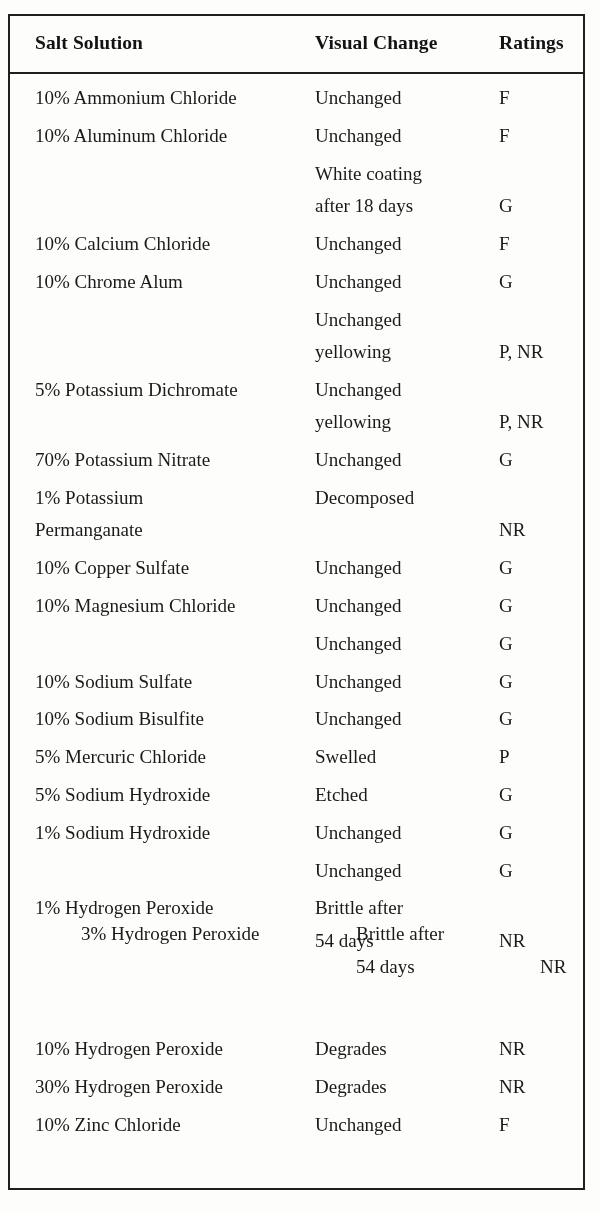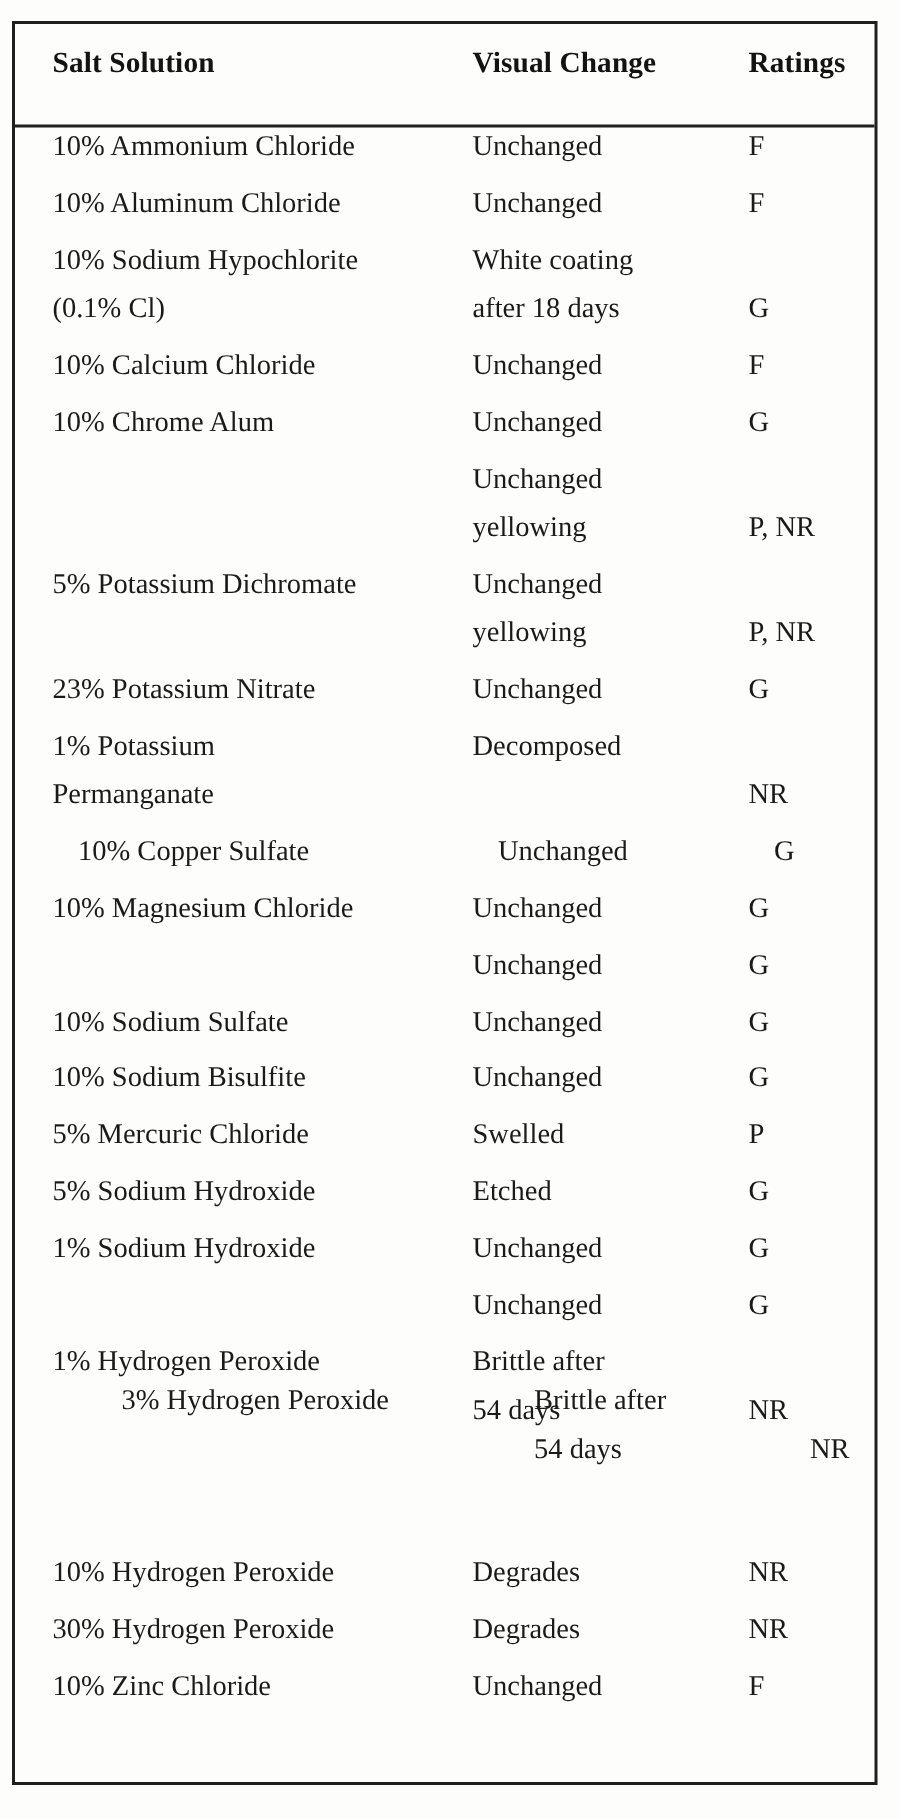--- a/index.html
+++ b/index.html
@@ -31,21 +31,21 @@
     height: 1176px;
     border: 2px solid #1f1f1f;
     box-sizing: border-box;
     background: #fdfdfc;
   }
   
   #table-header {
     position: absolute;
     left: 0; top: 0;
     width: 100%;
-    height: 69px;
+    height: 58px;
     box-sizing: border-box;
     border-bottom: 2px solid #1f1f1f;
   }
   .hcell {
     position: absolute;
     top: 16px;
     font-weight: bold;
     font-size: 19.5px;
     letter-spacing: 0.1px;
     white-space: nowrap;
@@ -95,22 +95,20 @@
           <div class="cell c0" style="top: 0px; line-height: 32.5px;">10% Ammonium Chloride</div>
           <div class="cell c1" style="top: 0px; line-height: 32.5px;">Unchanged</div>
           <div class="cell c2" style="top: 0px; line-height: 32.5px;">F</div>
         </div>
         <div class="row" style="position: absolute; left: 0px; top: 45.8px; height: 37.8px;">
           <div class="cell c0" style="top: 0px; line-height: 32.5px;">10% Aluminum Chloride</div>
           <div class="cell c1" style="top: 0px; line-height: 32.5px;">Unchanged</div>
           <div class="cell c2" style="top: 0px; line-height: 32.5px;">F</div>
         </div>
         <div class="row" style="position: absolute; left: 0px; top: 83.6px; height: 70.3px;">
-          <div class="cell c0" style="top: 0px; line-height: 32.5px;">10% Sodium Hypochlorite
-(0.1% Cl)</div>
           <div class="cell c1" style="top: 0px; line-height: 32.5px;">White coating
 after 18 days</div>
           <div class="cell c2" style="top: 32.5px; line-height: 32.5px;">G</div>
         </div>
         <div class="row" style="position: absolute; left: 0px; top: 153.9px; height: 37.8px;">
           <div class="cell c0" style="top: 0px; line-height: 32.5px;">10% Calcium Chloride</div>
           <div class="cell c1" style="top: 0px; line-height: 32.5px;">Unchanged</div>
           <div class="cell c2" style="top: 0px; line-height: 32.5px;">F</div>
         </div>
         <div class="row" style="position: absolute; left: 0px; top: 191.7px; height: 37.8px;">
@@ -123,31 +121,31 @@
 yellowing</div>
           <div class="cell c2" style="top: 32.5px; line-height: 32.5px;">P, NR</div>
         </div>
         <div class="row" style="position: absolute; left: 0px; top: 299.8px; height: 70.3px;">
           <div class="cell c0" style="top: 0px; line-height: 32.5px;">5% Potassium Dichromate</div>
           <div class="cell c1" style="top: 0px; line-height: 32.5px;">Unchanged
 yellowing</div>
           <div class="cell c2" style="top: 32.5px; line-height: 32.5px;">P, NR</div>
         </div>
         <div class="row" style="position: absolute; left: 0px; top: 370.1px; height: 37.8px;">
-          <div class="cell c0" style="top: 0px; line-height: 32.5px;">23% Potassium Nitrate</div>
+          <div class="cell c0" style="top: 0px; line-height: 32.5px;">70% Potassium Nitrate</div>
           <div class="cell c1" style="top: 0px; line-height: 32.5px;">Unchanged</div>
           <div class="cell c2" style="top: 0px; line-height: 32.5px;">G</div>
         </div>
         <div class="row" style="position: absolute; left: 0px; top: 407.9px; height: 70.3px;">
           <div class="cell c0" style="top: 0px; line-height: 32.5px;">1% Potassium
 Permanganate</div>
           <div class="cell c1" style="top: 0px; line-height: 32.5px;">Decomposed</div>
           <div class="cell c2" style="top: 32.5px; line-height: 32.5px;">NR</div>
         </div>
-        <div class="row" style="position: absolute; left: 0px; top: 478.2px; height: 37.8px; margin-left: 17px;">
+        <div class="row" style="position: absolute; left: 0px; top: 478.2px; height: 37.8px;">
           <div class="cell c0" style="top: 0px; line-height: 32.5px;">10% Copper Sulfate</div>
           <div class="cell c1" style="top: 0px; line-height: 32.5px;">Unchanged</div>
           <div class="cell c2" style="top: 0px; line-height: 32.5px;">G</div>
         </div>
         <div class="row" style="position: absolute; left: 0px; top: 516px; height: 37.8px;">
           <div class="cell c0" style="top: 0px; line-height: 32.5px;">10% Magnesium Chloride</div>
           <div class="cell c1" style="top: 0px; line-height: 32.5px;">Unchanged</div>
           <div class="cell c2" style="top: 0px; line-height: 32.5px;">G</div>
         </div>
         <div class="row" style="position: absolute; left: 0px; top: 553.8px; height: 37.8px;">

